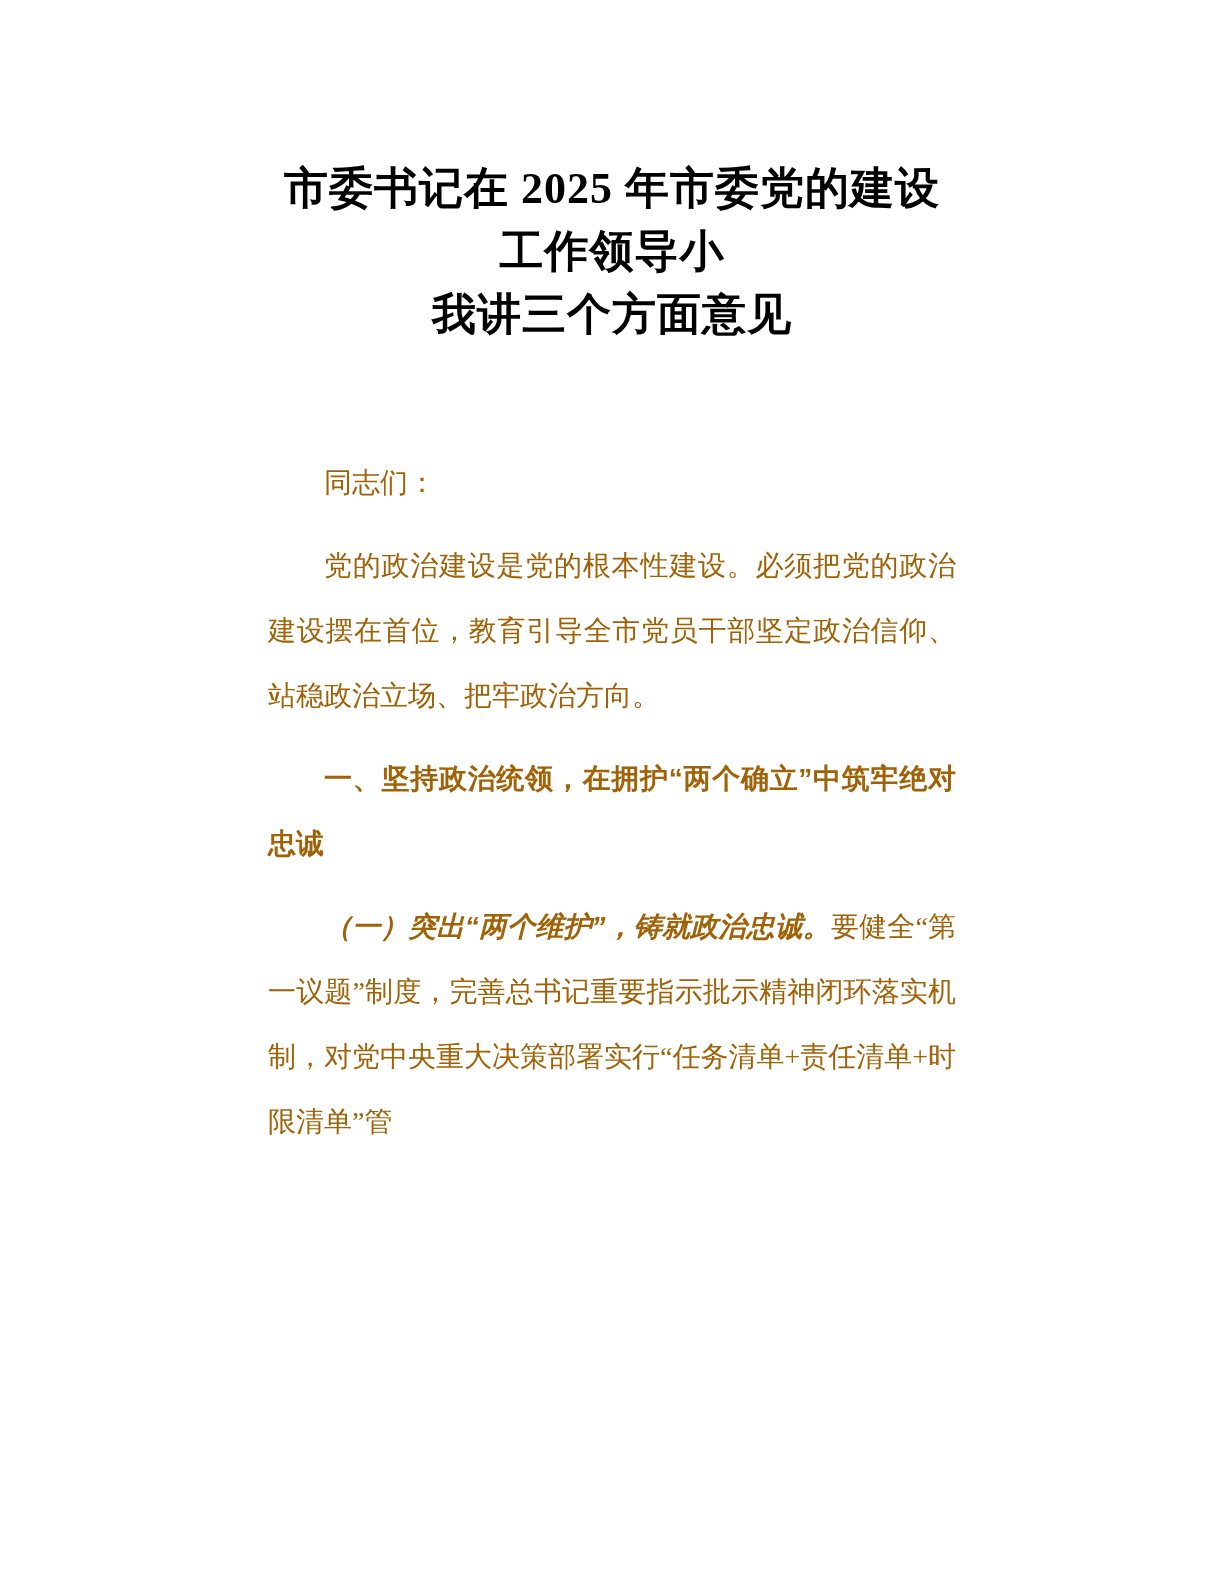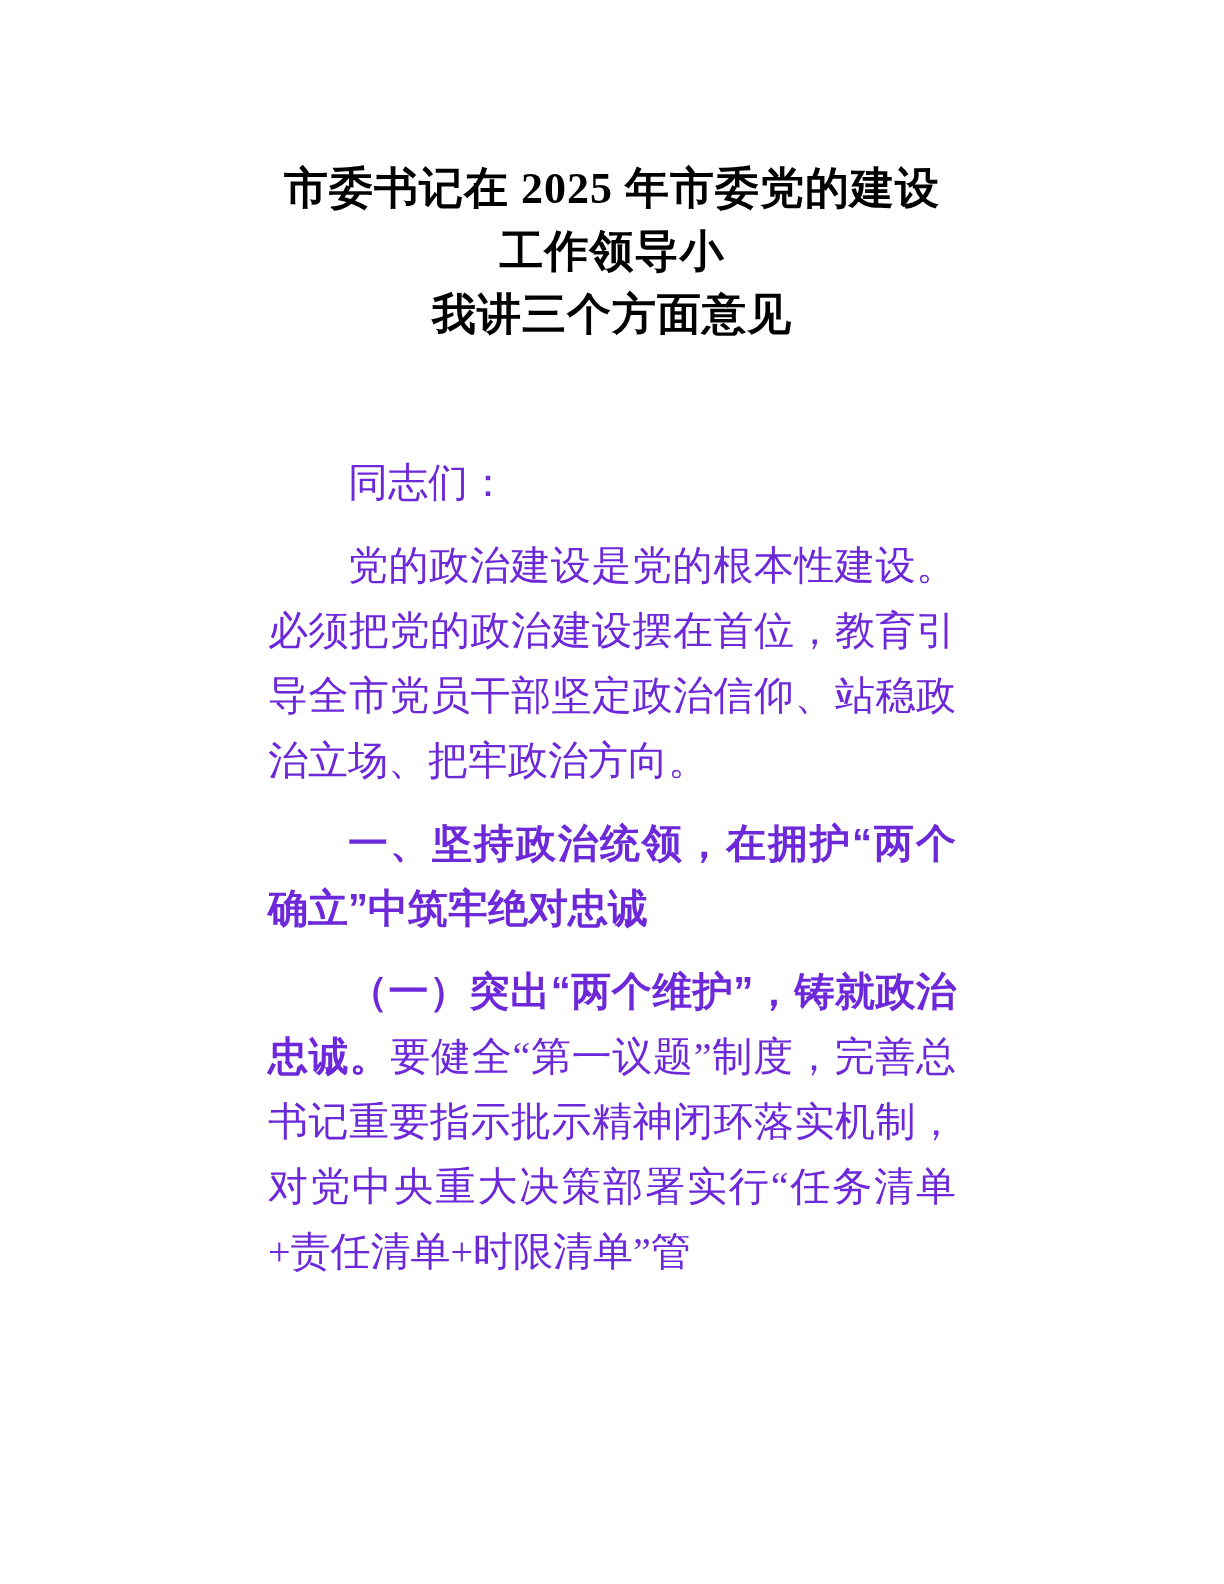--- a/index.html
+++ b/index.html
@@ -32,34 +32,35 @@
   .doc-title .title-line {
     display: block;
   }
   .doc-body {
     margin-top: 104px;
   }
   .para {
     margin: 0 0 18px 0;
     padding: 0;
     font-family: "Liberation Serif", "DejaVu Serif", serif;
-    font-size: 40px;
+    font-size: 28px;
     line-height: 65px;
-    color: #6d28d9;
+    color: #a16207;
     text-align: justify;
     text-indent: 2em;
     word-break: break-all;
   }
   .para.heading {
     font-family: "Liberation Sans", "DejaVu Sans", sans-serif;
     font-weight: 700;
   }
   .para .lead {
     font-family: "Liberation Sans", "DejaVu Sans", sans-serif;
     font-weight: 700;
+    font-style: italic;
   }
 </style>
 </head>
 <body>
 
 <div class="page">
 
   <h1 class="doc-title">
     <span class="title-line">市委书记在 2025 年市委党的建设工作领导小</span>
     <span class="title-line">我讲三个方面意见</span>

